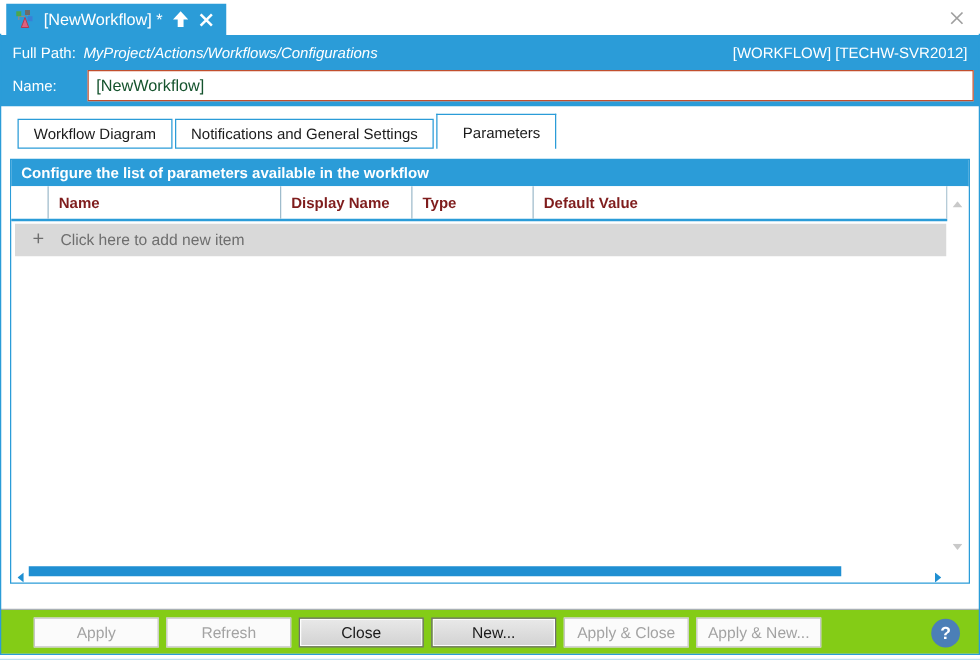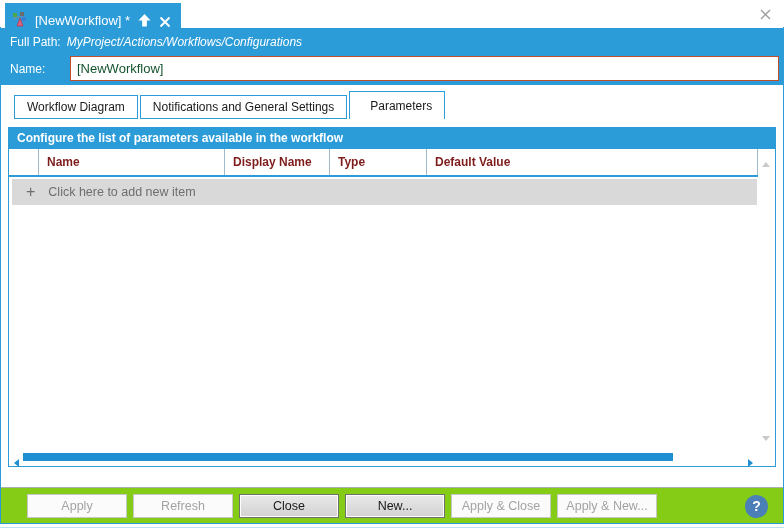--- a/index.html
+++ b/index.html
@@ -7,21 +7,21 @@
   #root { position:relative; width:784px; height:529px; background:#fff; overflow:hidden; }
 
   
   .frame { position:absolute; left:0; right:0; top:27px; bottom:5px;
            border:1px solid #2b9cd8; border-top:none; pointer-events:none; }
   .bottom-accent { position:absolute; left:0; right:0; bottom:1px; height:1px; background:#bfe0f2; }
 
   
   .titlebar { position:absolute; left:0; top:0; width:100%; height:28px; background:#fff; }
   .doc-tab { position:absolute; left:5px; top:3px; height:25px; background:#2b9cd8;
-             display:flex; align-items:flex-end; padding:0 10px 0 7px; gap:7px; cursor:default; }
+             display:flex; align-items:center; padding:0 10px 0 7px; gap:7px; cursor:default; }
   .doc-title { color:#fff; font-size:13px; white-space:nowrap; }
   .doc-icon svg, .float-icon svg, .tab-close svg { display:block; }
   .float-icon, .tab-close { display:flex; align-items:center; cursor:pointer; }
   .win-close { position:absolute; right:12px; top:8px; width:13px; height:13px; cursor:pointer;
                display:flex; align-items:center; justify-content:center; }
 
   
   .bluehead { position:absolute; left:0; top:28px; width:100%; height:57px; background:#2b9cd8; }
   .pathrow { position:relative; height:27px; display:flex; align-items:center; padding:0 10px; color:#fff; font-size:12px; }
   .path-label { margin-right:6px; }
@@ -112,20 +112,21 @@
       <svg width="11" height="11" viewBox="0 0 11 11">
         <path d="M1 1 L10 10 M10 1 L1 10" stroke="#9f9f9f" stroke-width="1.4"></path>
       </svg>
     </div>
   </div>
 
   <div class="bluehead">
     <div class="pathrow">
       <span class="path-label">Full Path:</span>
       <span class="path-value">MyProject/Actions/Workflows/Configurations</span>
+      <span class="path-context">[WORKFLOW] [TECHW-SVR2012]</span>
     </div>
     <div class="namerow">
       <span class="name-label">Name:</span>
       <input class="name-input" type="text" value="[NewWorkflow]" style="">
     </div>
   </div>
 
   <div class="tabstrip">
     <div class="tab">Workflow Diagram</div>
     <div class="tab">Notifications and General Settings</div>

